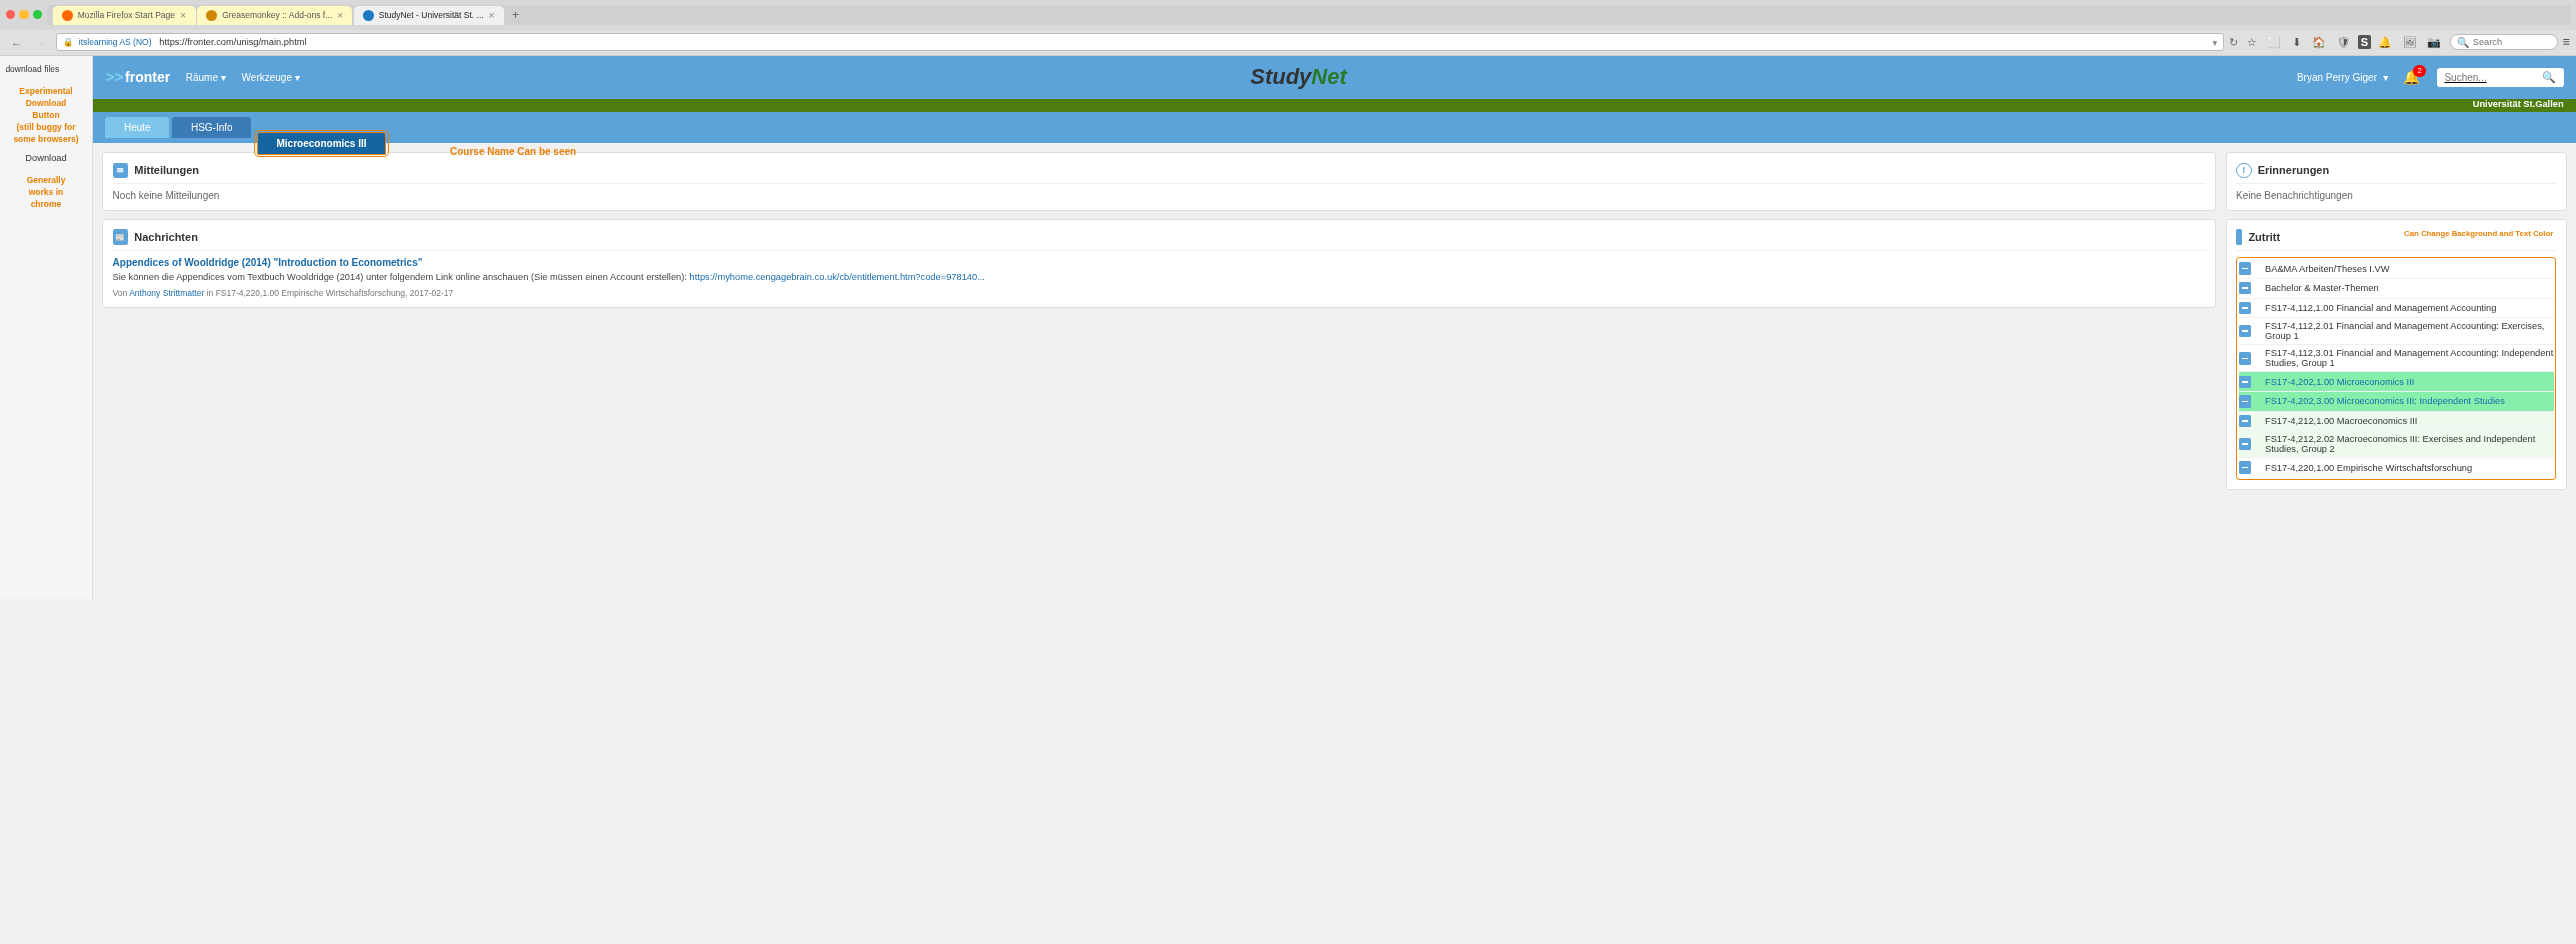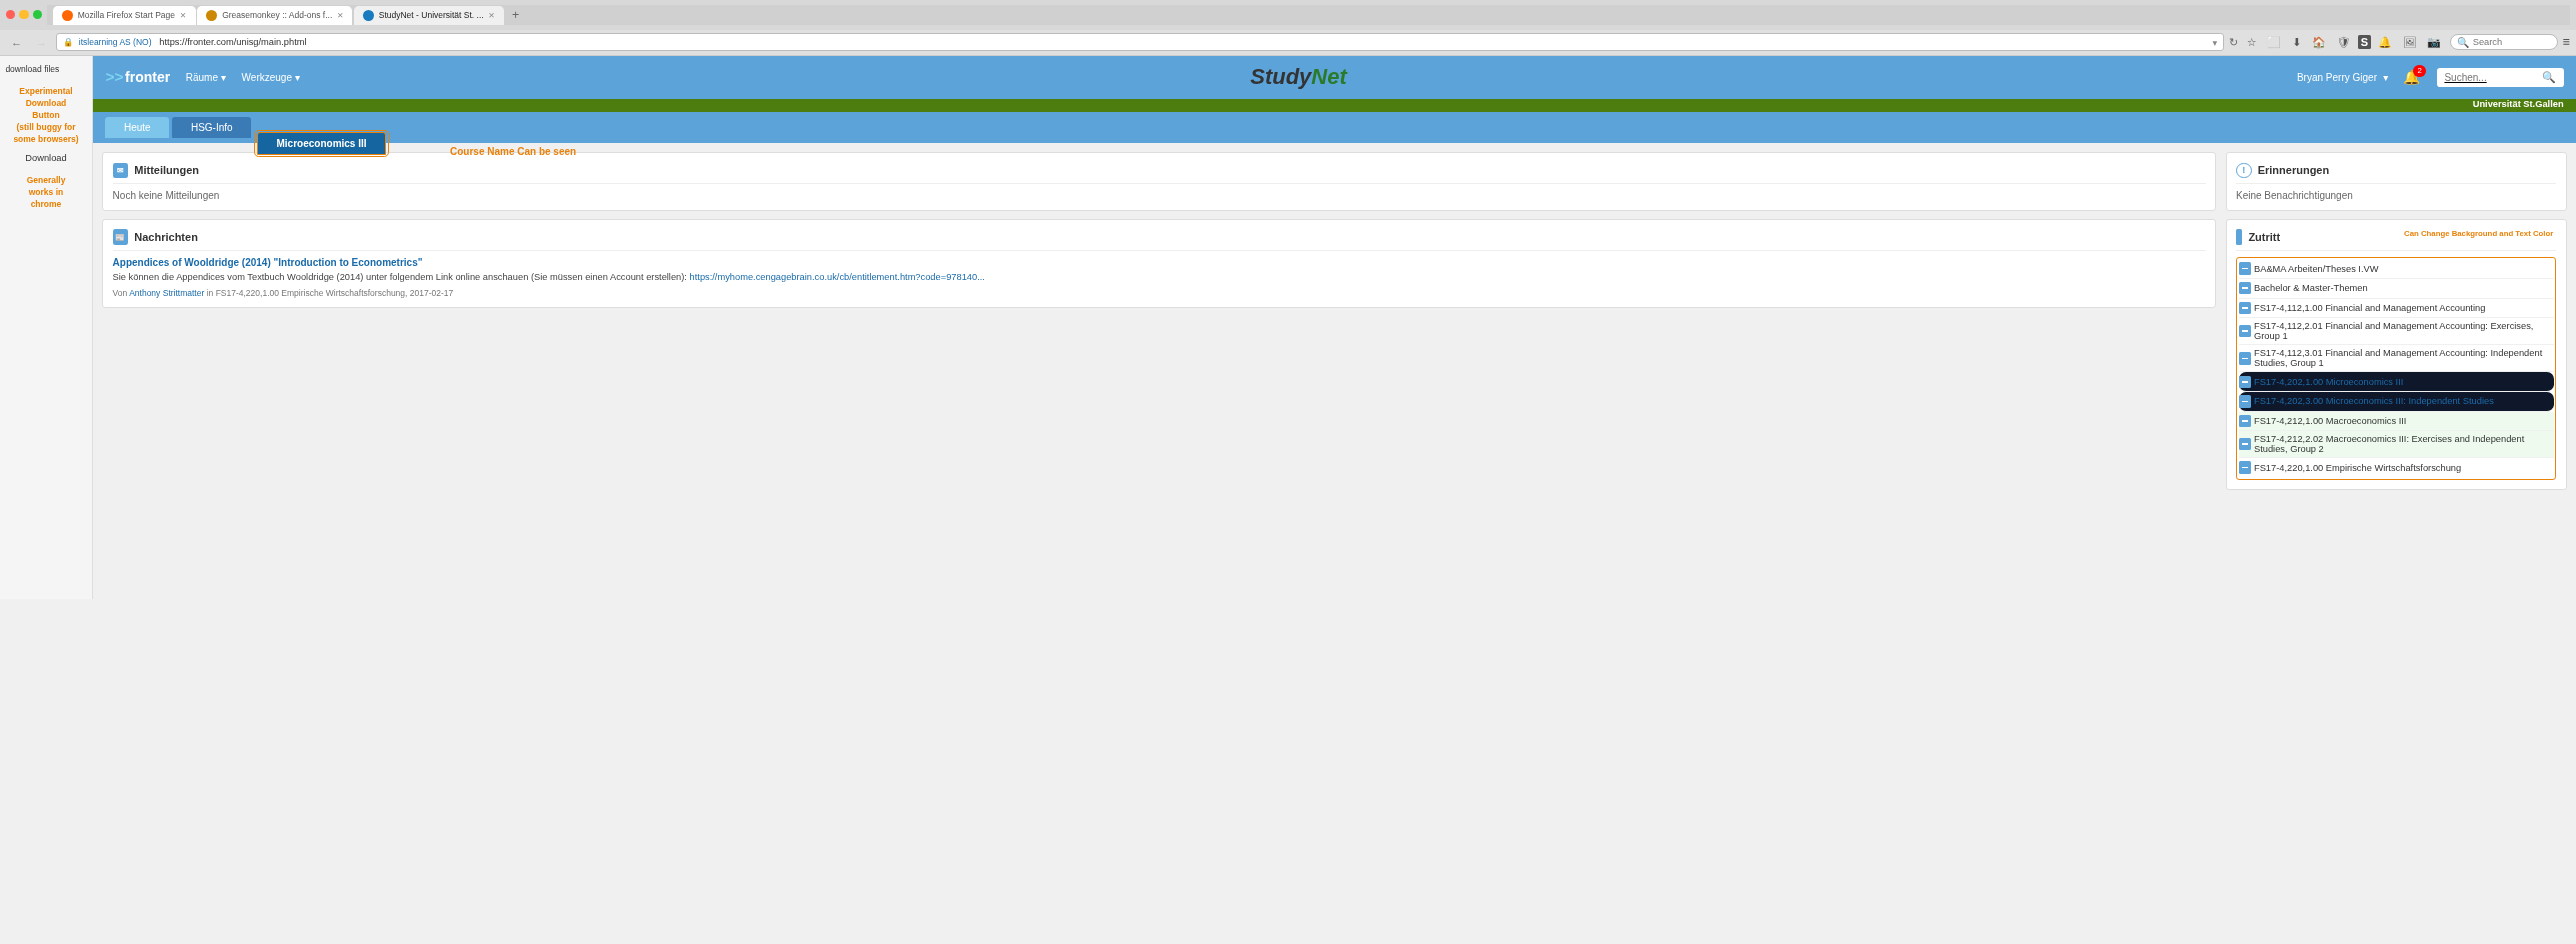--- a/index.html
+++ b/index.html
@@ -7,21 +7,21 @@
 
     
     .browser-chrome { background: #e8e8e8; width: 100%; }
     .title-bar { display: flex; align-items: center; padding: 4.7px 6.2px; gap: 4.7px; background: #d8d8d8; }
     .traffic-lights { display: flex; gap: 3.9px; }
     .traffic-light { width: 9.3px; height: 9.3px; border-radius: 50%; }
     .tl-red { background: #ff5f57; }
     .tl-yellow { background: #febc2e; }
     .tl-green { background: #28c840; }
     .tabs-bar { display: flex; align-items: flex-end; padding: 0 6.2px; background: #d0d0d0; gap: 1.6px; }
-    .tab { padding: 3.9px 9.3px; border-radius: 4.7px 4.7px 0 0; font-size: 8.5px; background: #ffffff; color: #555; display: flex; align-items: center; gap: 4.7px; max-width: 155px; overflow: hidden; white-space: nowrap; text-overflow: ellipsis; }
+    .tab { padding: 3.9px 9.3px; border-radius: 4.7px 4.7px 0 0; font-size: 8.5px; background: #fef9c3; color: #555; display: flex; align-items: center; gap: 4.7px; max-width: 155px; overflow: hidden; white-space: nowrap; text-overflow: ellipsis; }
     .tab.active { background: #f0f0f0; color: #222; font-weight: 500; }
     .tab-icon { width: 11px; height: 11px; border-radius: 50%; flex-shrink: 0; }
     .tab-close { color: #888; font-size: 7.8px; cursor: pointer; }
     .tab-new { background: none; border: none; font-size: 12.4px; color: #666; cursor: pointer; padding: 3.1px 6.2px; }
 
     
     .address-bar { display: flex; align-items: center; padding: 3.9px 6.2px; gap: 4.7px; background: #e0e0e0; border-bottom: 0.8px solid #ccc; }
     .nav-btn { background: none; border: none; font-size: 11px; cursor: pointer; color: #666; padding: 2.3px 4.7px; border-radius: 3.1px; }
     .url-bar { flex: 1; display: flex; align-items: center; background: white; border: 0.8px solid #bbb; border-radius: 3.1px; padding: 2.3px 6.2px; gap: 4.7px; font-size: 9.3px; color: #444; }
     .url-lock { color: #888; font-size: 8.5px; }
@@ -79,28 +79,28 @@
     .news-body { color: #444; font-size: 9.3px; line-height: 1.5; margin: 3.1px 0; }
     .news-link { color: #1a6baa; cursor: pointer; }
     .news-meta { color: #777; font-size: 8.5px; margin-top: 3.1px; }
     .news-meta .author { color: #1a6baa; margin-top: 36px; }
 
     
     .right-panel { width: 341px; flex-shrink: 0; display: flex; flex-direction: column; gap: 7.8px; }
 
     
     .zutritt-list { list-style: none; }
-    .zutritt-item { display: flex; align-items: center; gap: 3px; padding: 3.1px 0; font-size: 9.3px; color: #333; border-bottom: 0.8px solid #f0f0f0; }
+    .zutritt-item { display: flex; align-items: center; gap: 14px; padding: 3.1px 0; font-size: 9.3px; color: #333; border-bottom: 0.8px solid #f0f0f0; }
     .zutritt-item:last-child { border-bottom: none; }
     .zutritt-icon { width: 12.4px; height: 12.4px; background: #5ba3d9; border-radius: 1.6px; flex-shrink: 0; display: flex; align-items: center; justify-content: center; }
     .zutritt-icon::after { content: ''; display: block; width: 6.2px; height: 1.6px; background: white; }
     .zutritt-link { color: #1a6baa; cursor: pointer; text-decoration: none; }
 
     
-    .zutritt-highlighted-orange { background: #0f172a; border-radius: 7px; }
+    .zutritt-highlighted-orange { background: #86efac; }
     .zutritt-highlighted-green { background: #edfaed; }
     .highlight-box-micro { border: 1.9px solid #e8820a; border-radius: 4.7px; padding: 1.6px; display: inline-block; }
 
     
     .color-change-hint { color: #e8820a; font-size: 8.5px; font-weight: bold; text-align: left; padding-right: 3.1px; }
 
     
     .sub-nav-wrapper { position: relative; }
     .course-name-float { position: absolute; top: 34px; left: 357px; color: #e8820a; font-size: 10px; font-weight: bold; z-index: 10; }
 

